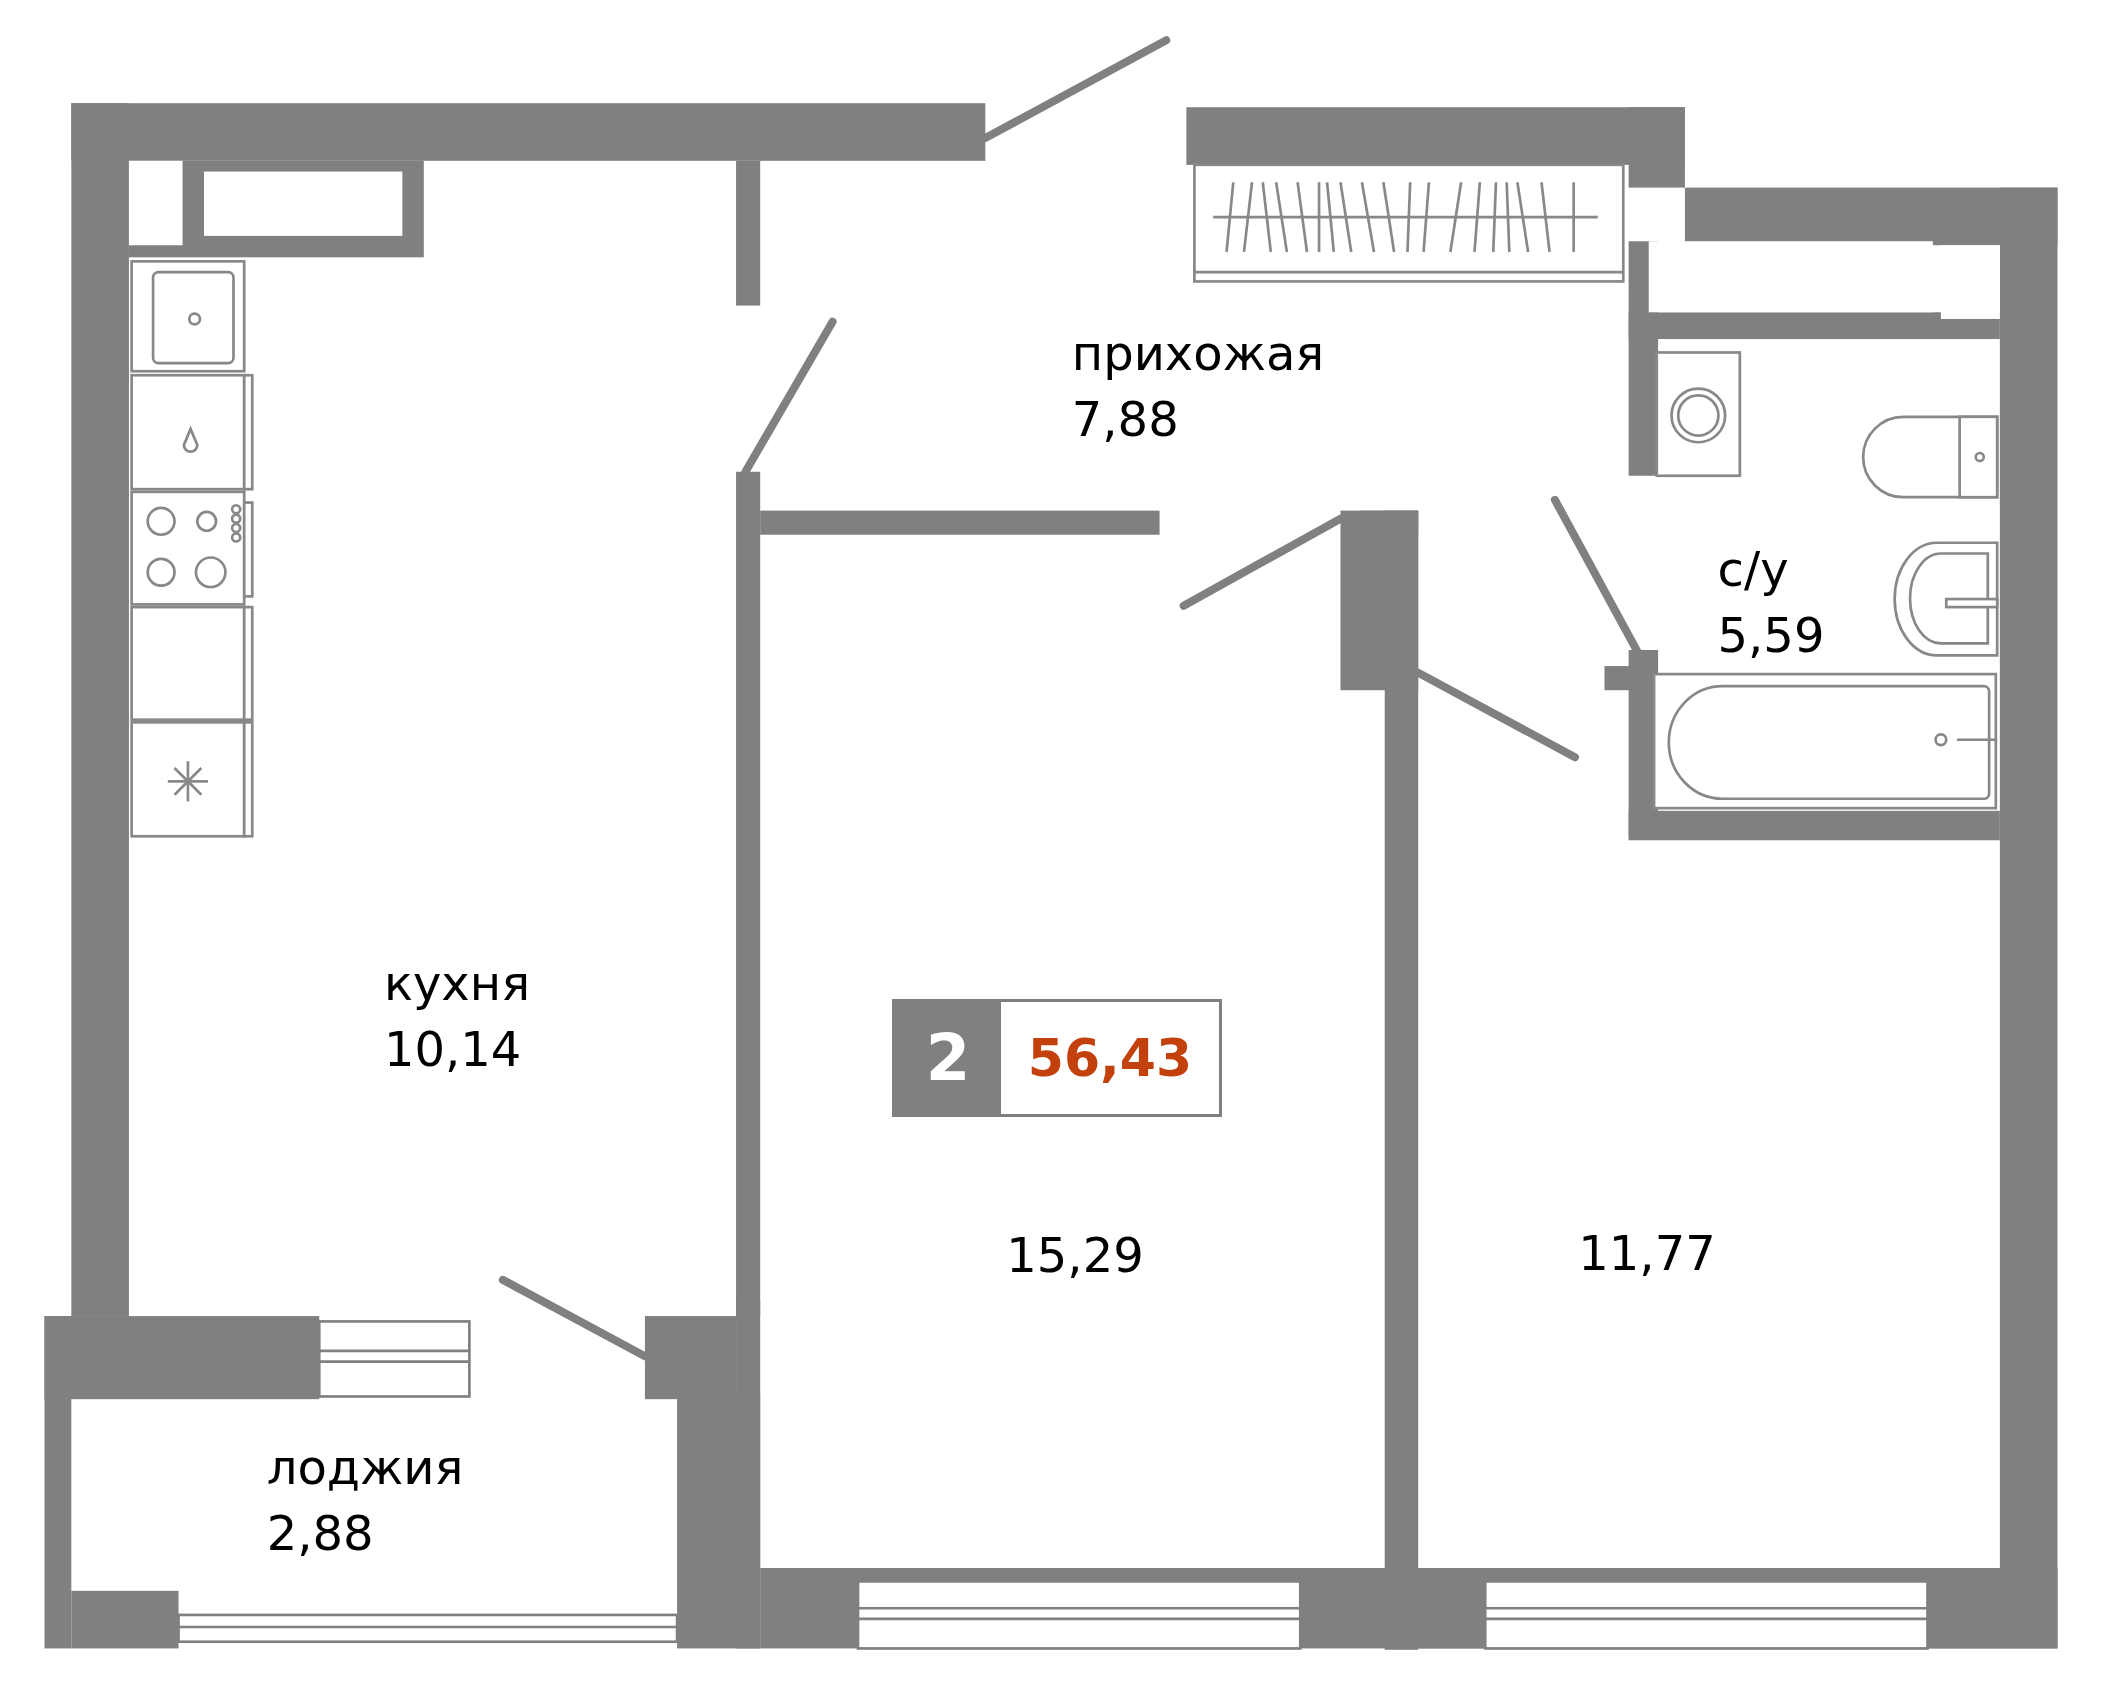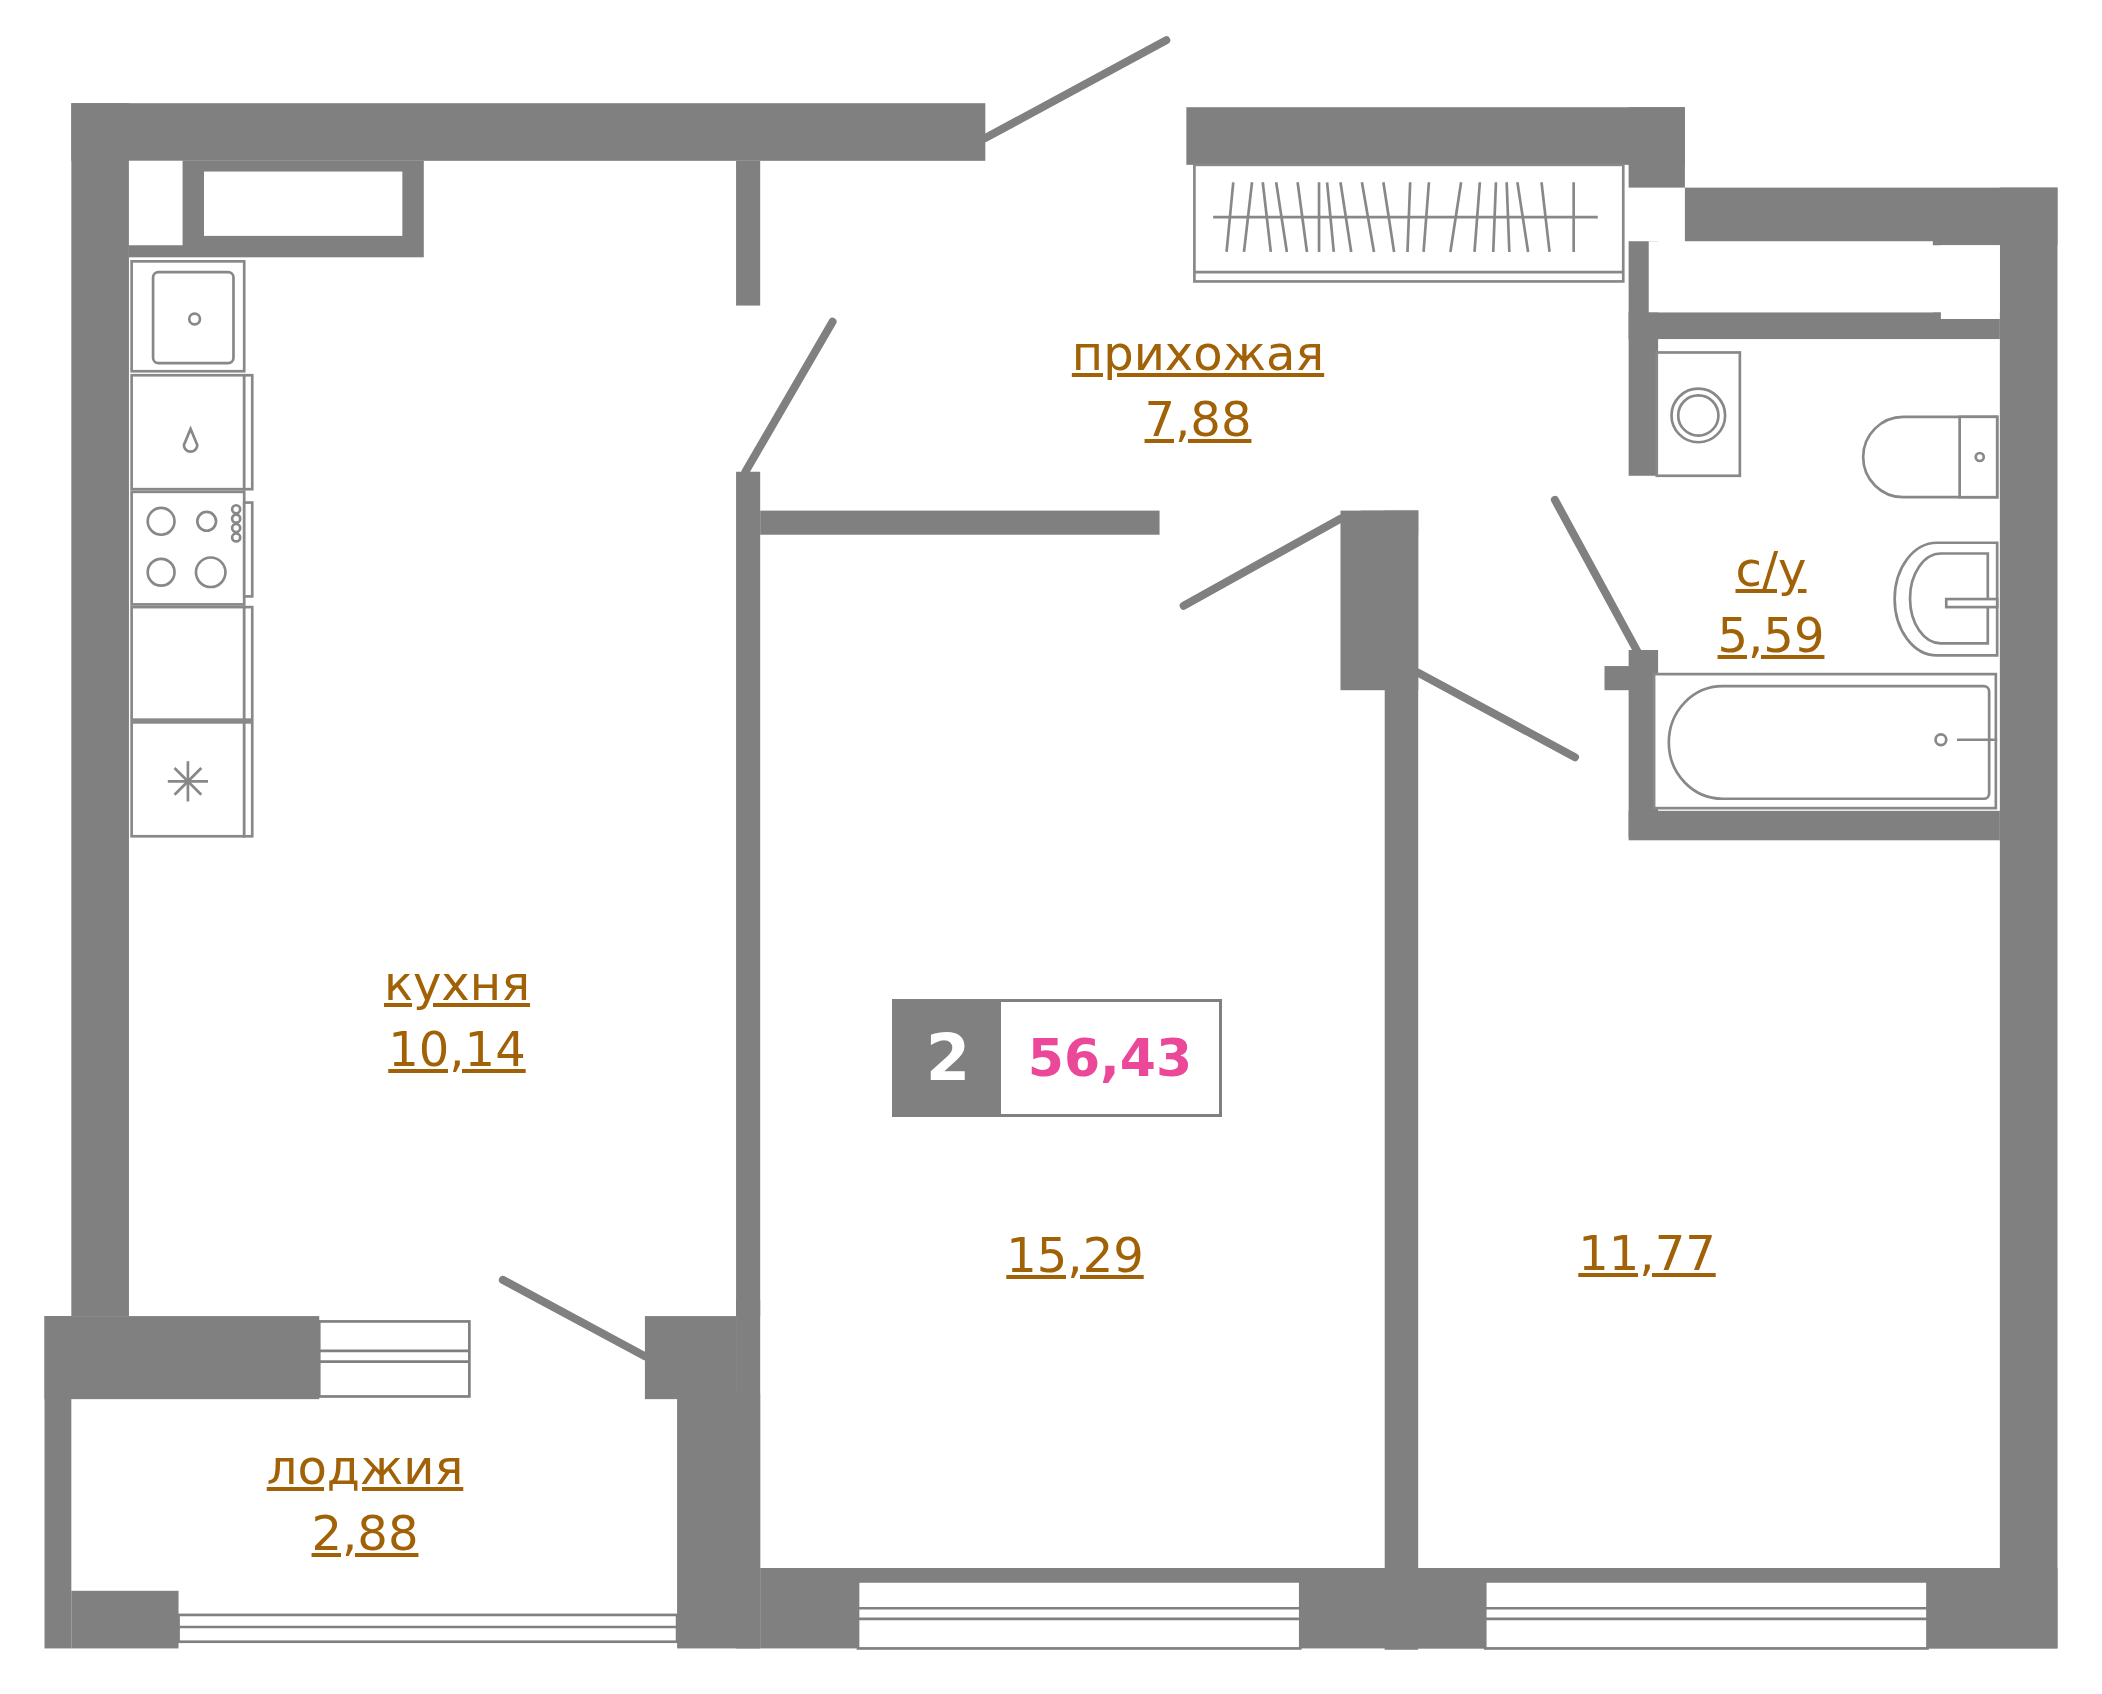--- a/index.html
+++ b/index.html
@@ -1,21 +1,21 @@
 <!DOCTYPE html>
 <html><head>
 <meta charset="utf-8">
 <style>
   html,body{margin:0;padding:0;background:#ffffff;}
   body{width:2102px;height:1694px;overflow:hidden;position:relative;font-family:"DejaVu Sans","Liberation Sans",sans-serif;}
   #plan{position:absolute;left:0;top:0;width:2102px;height:1694px;}
-  .lbl{position:absolute;text-align:center;color:#a16207;font-size:48px;line-height:66px;transform:translateX(-50%);white-space:nowrap;text-decoration:underline;}
+  .lbl{position:absolute;text-align:left;color:#000000;font-size:48px;line-height:66px;transform:translateX(-50%);white-space:nowrap;}
   .badge{position:absolute;left:892px;top:999px;width:330px;height:118px;display:flex;border:3px solid #808080;box-sizing:border-box;background:#fff;}
   .badge .rooms{width:106px;background:#808080;color:#fff;font-size:64px;font-weight:bold;display:flex;align-items:center;justify-content:center;}
-  .badge .area{flex:1;color:#ec4899;font-size:52px;font-weight:bold;display:flex;align-items:center;justify-content:center;}
+  .badge .area{flex:1;color:#c2410c;font-size:52px;font-weight:bold;display:flex;align-items:center;justify-content:center;}
 </style>
 </head>
 <body>
 
 <svg id="plan" viewBox="0 0 1568 1264" xmlns="http://www.w3.org/2000/svg">
   <g fill="#808080">
 
     <rect x="53" y="77" width="682" height="43"></rect>
     <rect x="53" y="77" width="43" height="905"></rect>
 

